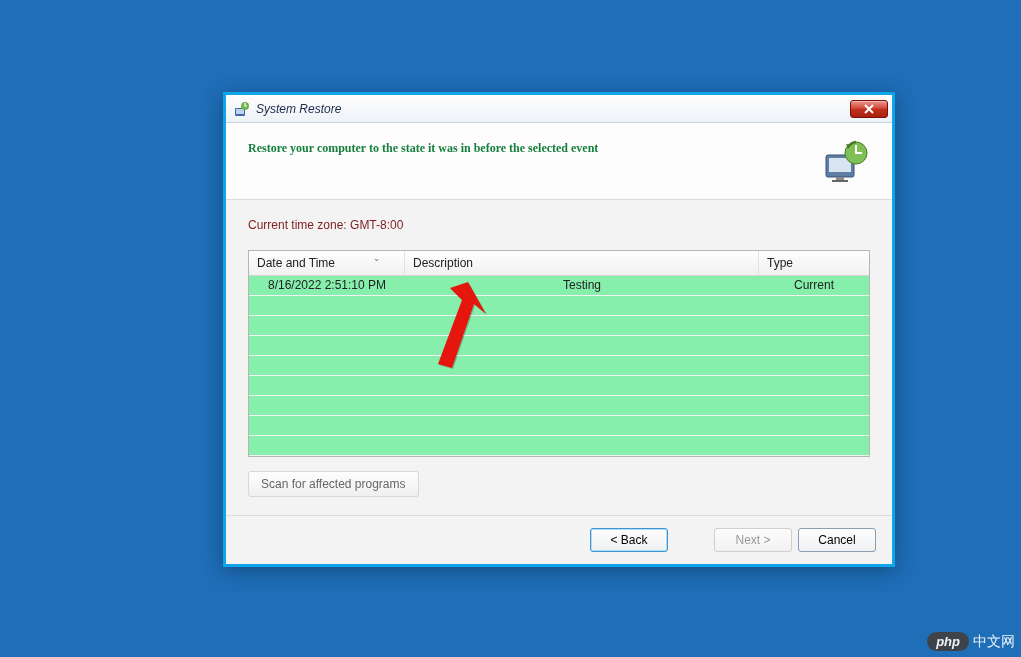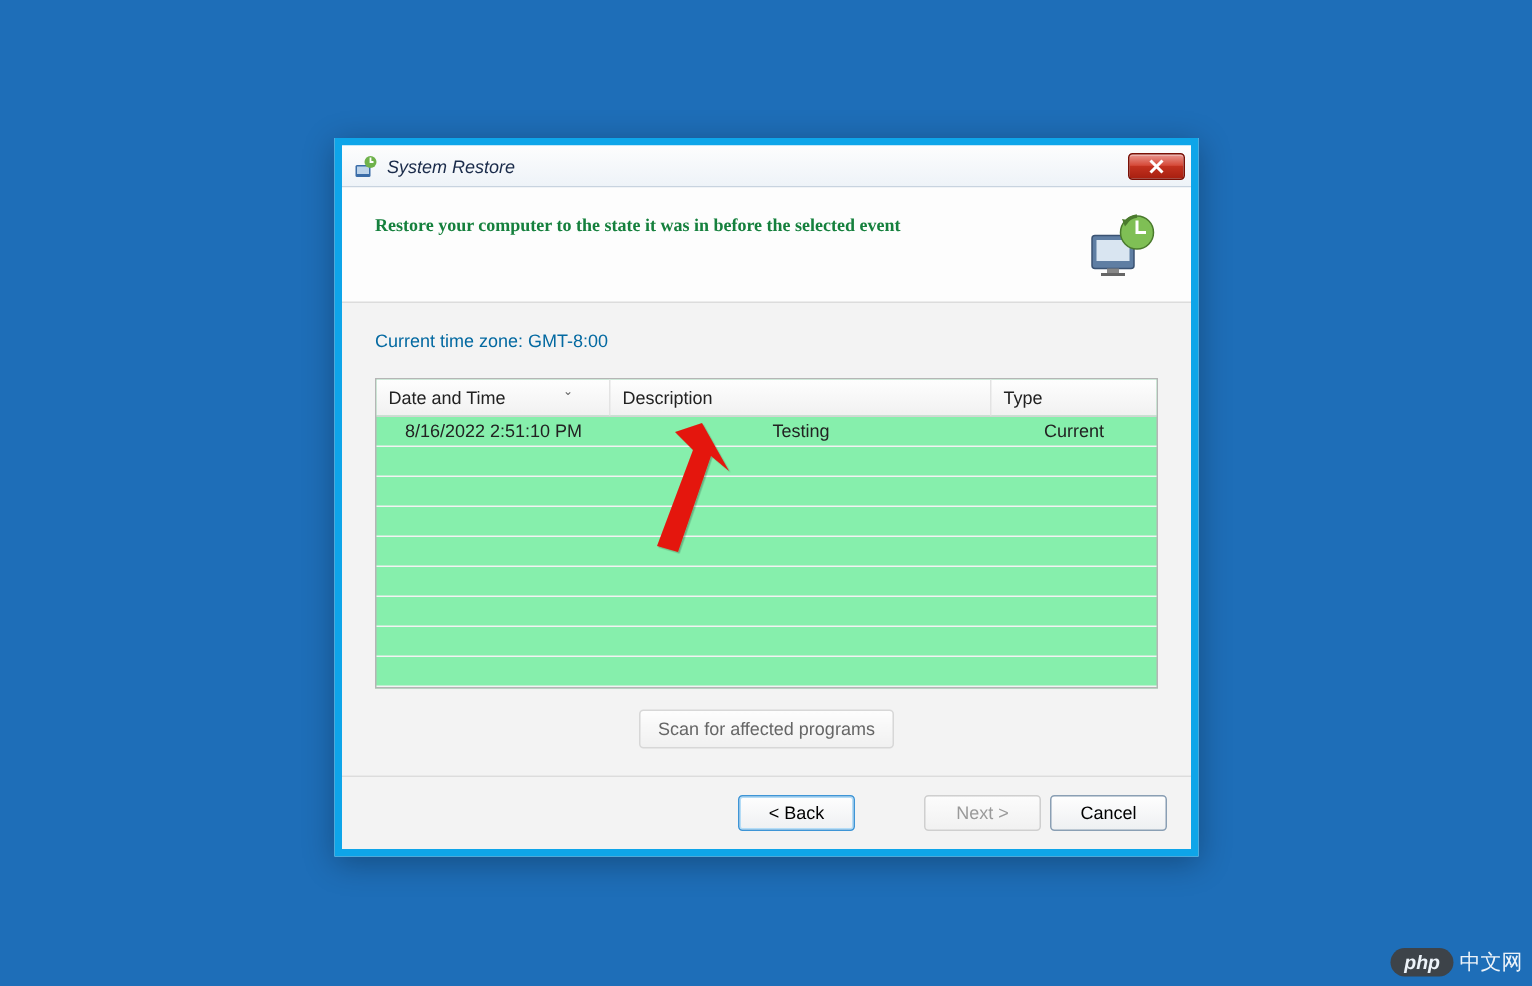--- a/index.html
+++ b/index.html
@@ -12,23 +12,23 @@
       background: #1e6eb8;
       width: 1021px;
       height: 657px;
       position: relative;
       overflow: hidden;
     }
     .dialog {
       position: absolute;
       left: 223px;
       top: 92px;
-      width: 576px;
+      width: 672px;
       background: #fff;
-      border: 5px solid #0ea5e9;
+      border: 3px solid #0ea5e9;
       box-shadow: 0 4px 20px rgba(0,0,0,0.3);
     }
     .titlebar {
       height: 28px;
       background: linear-gradient(to bottom, #fdfdfd, #eef3f8);
       border-bottom: 1px solid #c8d3df;
       display: flex;
       align-items: center;
       padding: 0 4px 0 8px;
     }
@@ -77,21 +77,21 @@
     .header-icon {
       width: 48px;
       height: 48px;
     }
     .content {
       background: #f3f3f3;
       padding: 18px 22px 18px 22px;
     }
     .tz-text {
       font-size: 12px;
-      color: #0369a1;
+      color: #7f1d1d;
       margin-bottom: 18px;
     }
     .grid {
       border: 1px solid #b5b5b5;
       background: #86efac;
       width: 100%;
     }
     .grid-header {
       display: flex;
       background: linear-gradient(to bottom, #fefefe, #f1f1f1);
@@ -123,21 +123,21 @@
     .cell {
       font-size: 12px;
       color: #222;
       padding: 2px 8px;
       overflow: hidden;
       white-space: nowrap;
       text-align: center;
     }
     .scan-row {
       display: flex;
-      justify-content: center;
+      justify-content: flex-start;
       margin-top: 14px;
     }
     .scan-btn {
       font-size: 12px;
       color: #666;
       background: linear-gradient(to bottom, #fdfdfd, #f0f0f0);
       border: 1px solid #d7d7d7;
       border-radius: 3px;
       padding: 5px 12px;
       cursor: default;

